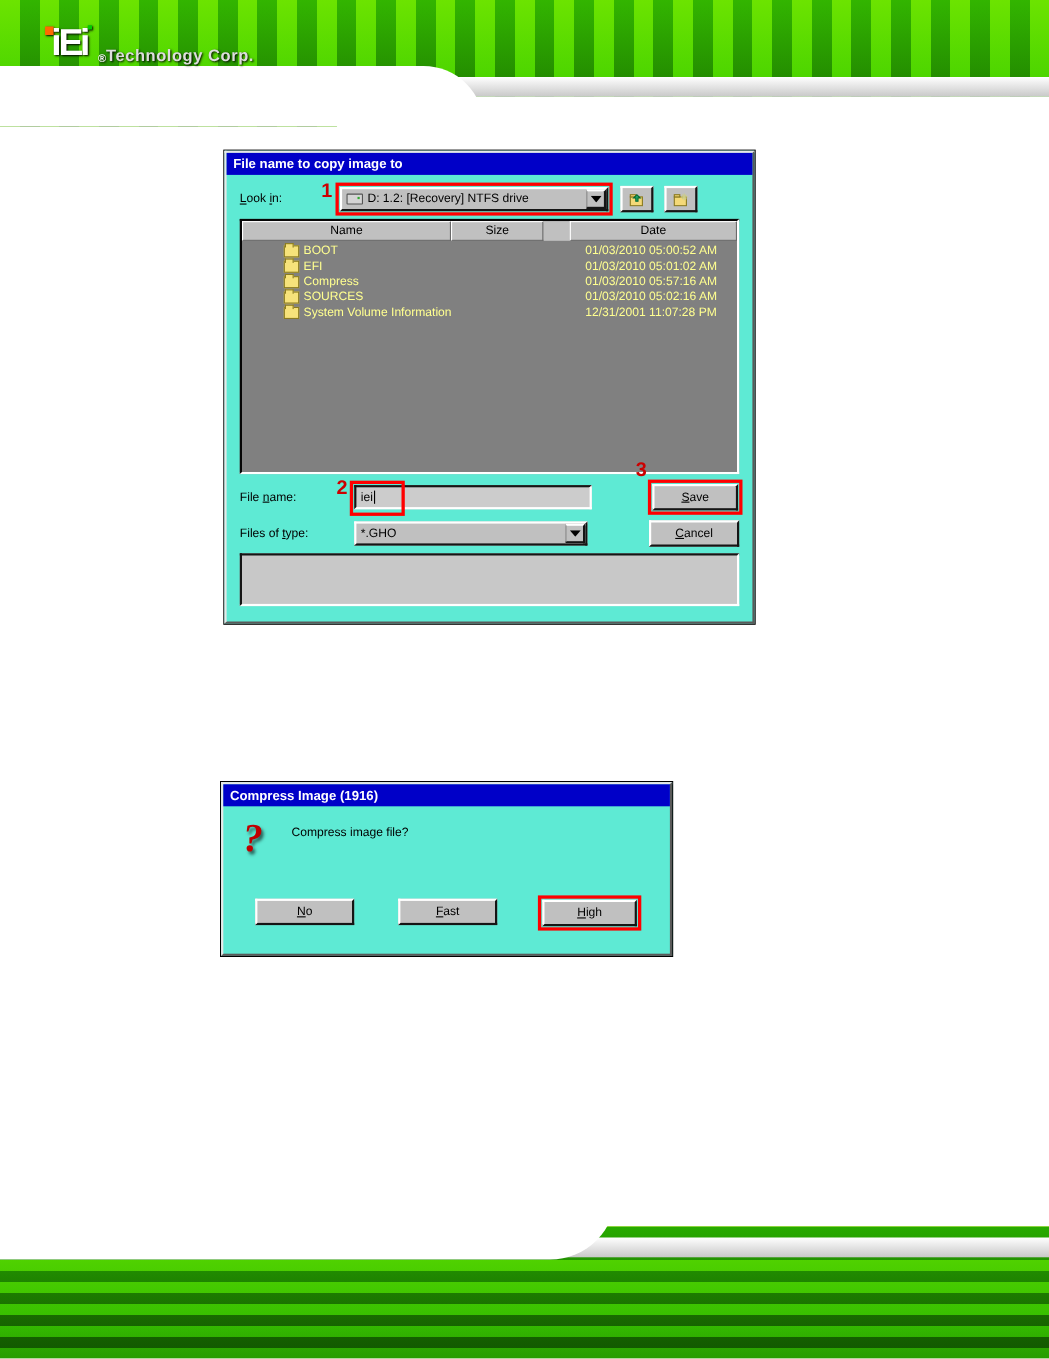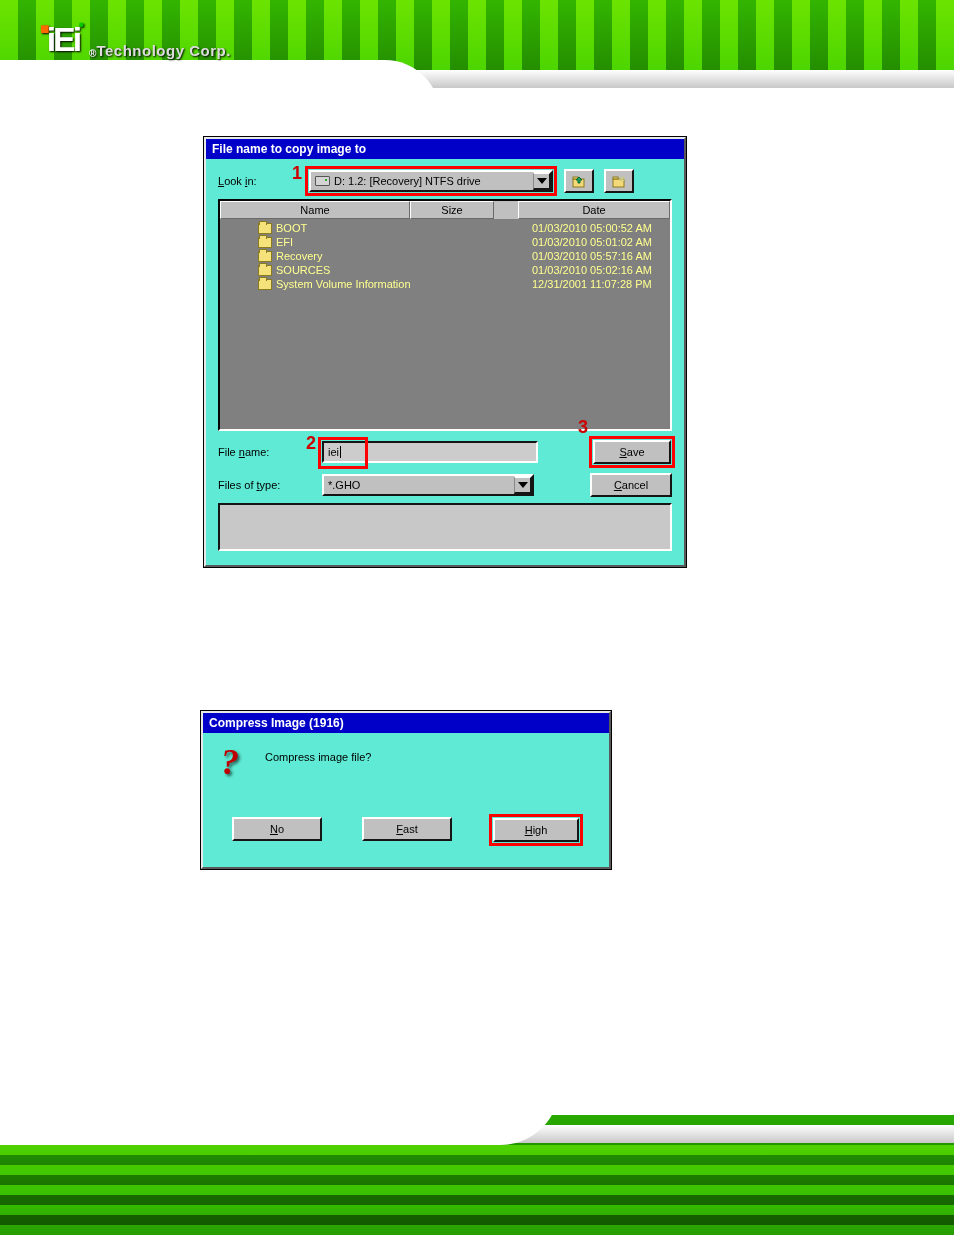--- a/index.html
+++ b/index.html
@@ -296,21 +296,21 @@
           <span style="width:190px; display:flex; align-items:center;">
               <span class="folder-icon"></span>
               <span>EFI</span>
             </span>
           <span style="width:84px;"></span>
           <span>01/03/2010 05:01:02 AM</span>
         </div>
         <div class="list-row">
           <span style="width:190px; display:flex; align-items:center;">
               <span class="folder-icon"></span>
-              <span>Recovery</span>
+              <span>Compress</span>
             </span>
           <span style="width:84px;"></span>
           <span>01/03/2010 05:57:16 AM</span>
         </div>
         <div class="list-row">
           <span style="width:190px; display:flex; align-items:center;">
               <span class="folder-icon"></span>
               <span>SOURCES</span>
             </span>
           <span style="width:84px;"></span>

